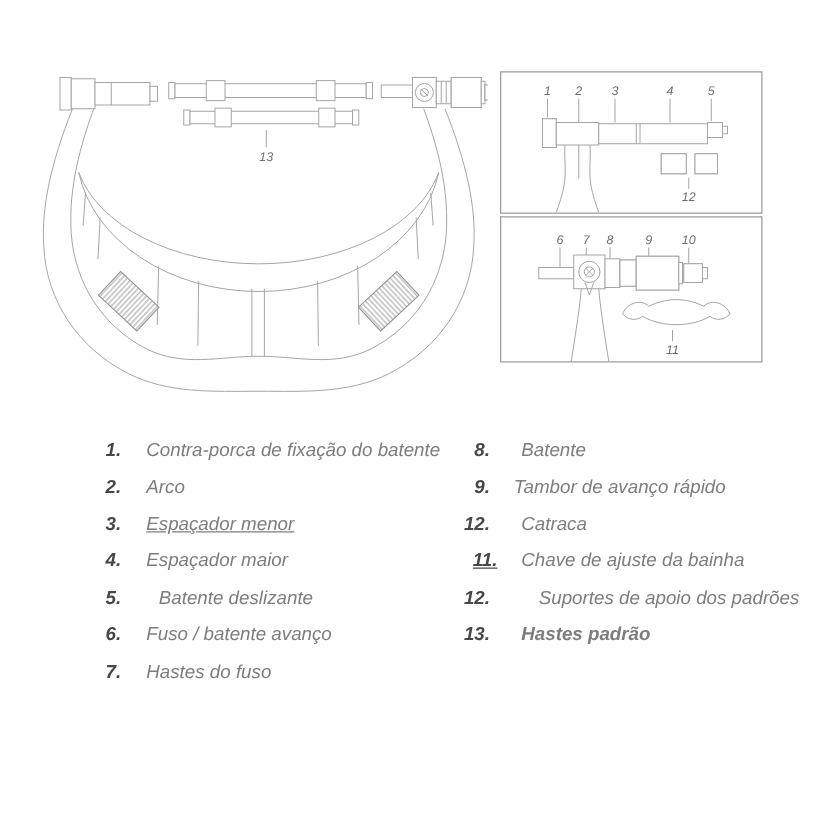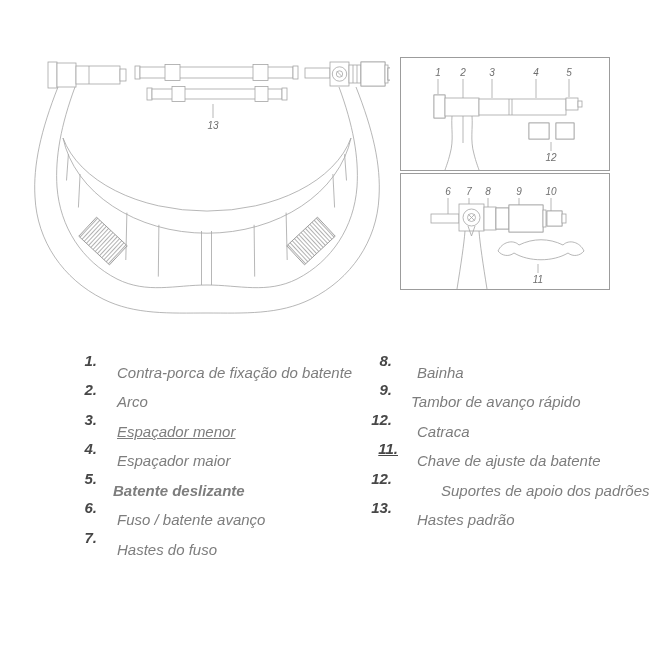--- a/index.html
+++ b/index.html
@@ -8,21 +8,21 @@
   .abs{position:absolute;}
   svg{display:block;}
   svg .ln{stroke:#a5a5a5;stroke-width:0.8;fill:none;}
   svg .lnw{stroke:#a5a5a5;stroke-width:0.8;fill:#fff;}
   svg .callout{font:italic 10px "Liberation Sans",sans-serif;fill:#6f6f6f;}
   .boxframe{position:absolute;border:1px solid #9c9c9c;background:#fff;}
   .legend-row{position:absolute;height:20px;}
   .legend-num{position:absolute;width:40px;text-align:right;
       font:italic bold 15px "Liberation Sans",sans-serif;color:#474747;}
   .legend-label{position:absolute;white-space:nowrap;
-      font:italic 15px "Liberation Sans",sans-serif;color:#7d7d7d;margin-top:12px;}
+      font:italic 15px "Liberation Sans",sans-serif;color:#7d7d7d;}
 </style>
 </head>
 <body>
 
 <div id="page">
 
   <svg class="abs" style="left:25px;top:45px;" width="365" height="270" viewBox="0 0 365 270">
     <defs>
       <pattern id="m-h" width="4" height="2.6" patternUnits="userSpaceOnUse">
         <path d="M0 1.3 H4" stroke="#8f8f8f" stroke-width="0.7"></path>
@@ -213,50 +213,50 @@
     <div class="legend-row" style="left:0;top:411px;">
       <span class="legend-num" style="left:57px;">3.</span>
       <span class="legend-label" style="left:117px;text-decoration:underline;">Espaçador menor</span>
     </div>
     <div class="legend-row" style="left:0;top:440px;">
       <span class="legend-num" style="left:57px;">4.</span>
       <span class="legend-label" style="left:117px;">Espaçador maior</span>
     </div>
     <div class="legend-row" style="left:0;top:470px;">
       <span class="legend-num" style="left:57px;">5.</span>
-      <span class="legend-label" style="left:113px;font-weight:bold;">Batente deslizante</span>
+      <span class="legend-label" style="left:127px;">Batente deslizante</span>
     </div>
     <div class="legend-row" style="left:0;top:499px;">
       <span class="legend-num" style="left:57px;">6.</span>
       <span class="legend-label" style="left:117px;">Fuso / batente avanço</span>
     </div>
     <div class="legend-row" style="left:0;top:529px;">
       <span class="legend-num" style="left:57px;">7.</span>
       <span class="legend-label" style="left:117px;">Hastes do fuso</span>
     </div>
 
     <div class="legend-row" style="left:0;top:352px;">
       <span class="legend-num" style="left:352px;">8.</span>
-      <span class="legend-label" style="left:417px;">Bainha</span>
+      <span class="legend-label" style="left:417px;">Batente</span>
     </div>
     <div class="legend-row" style="left:0;top:381px;">
       <span class="legend-num" style="left:352px;">9.</span>
       <span class="legend-label" style="left:411px;">Tambor de avanço rápido</span>
     </div>
     <div class="legend-row" style="left:0;top:411px;">
       <span class="legend-num" style="left:352px;">12.</span>
       <span class="legend-label" style="left:417px;">Catraca</span>
     </div>
     <div class="legend-row" style="left:0;top:440px;">
       <span class="legend-num" style="left:358px;text-decoration:underline;">11.</span>
-      <span class="legend-label" style="left:417px;">Chave de ajuste da batente</span>
+      <span class="legend-label" style="left:417px;">Chave de ajuste da bainha</span>
     </div>
     <div class="legend-row" style="left:0;top:470px;">
       <span class="legend-num" style="left:352px;">12.</span>
-      <span class="legend-label" style="left:441px;">Suportes de apoio dos padrões</span>
+      <span class="legend-label" style="left:431px;">Suportes de apoio dos padrões</span>
     </div>
     <div class="legend-row" style="left:0;top:499px;">
       <span class="legend-num" style="left:352px;">13.</span>
-      <span class="legend-label" style="left:417px;">Hastes padrão</span>
+      <span class="legend-label" style="left:417px;font-weight:bold;">Hastes padrão</span>
     </div>
   </div>
 
 </div>
 
 </body></html>

